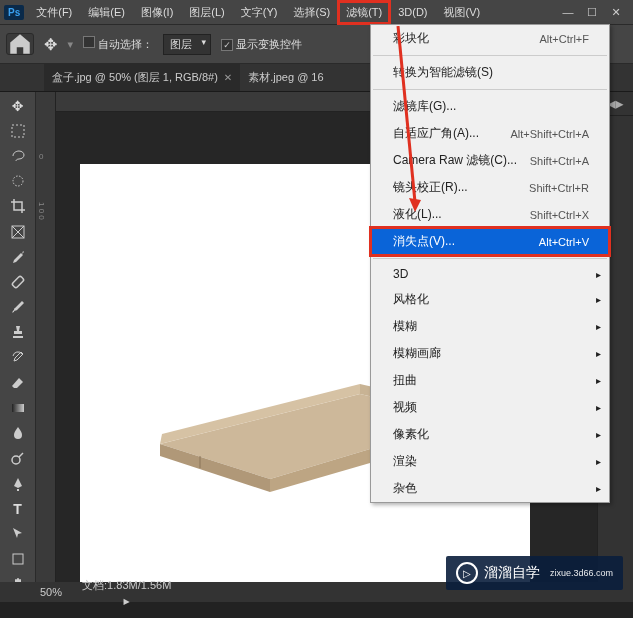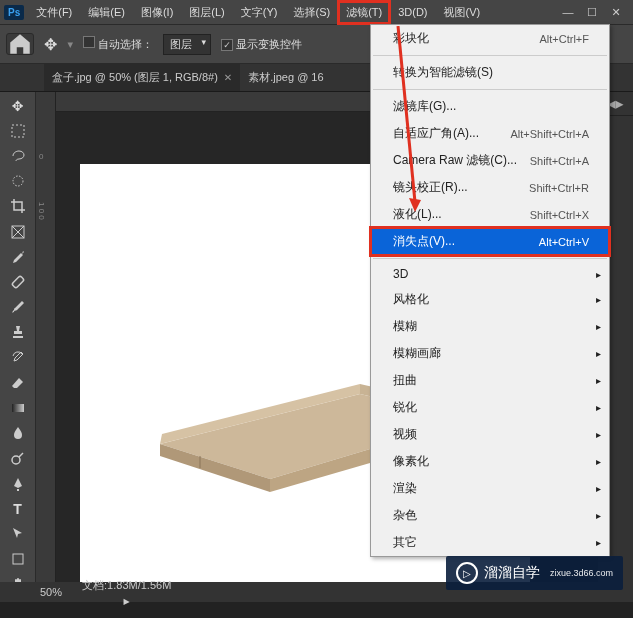--- a/index.html
+++ b/index.html
@@ -279,36 +279,30 @@
   <div class="dd-item dd-sub">
       <span>模糊</span>
     </div>
   <div class="dd-item dd-sub">
       <span>模糊画廊</span>
     </div>
   <div class="dd-item dd-sub">
       <span>扭曲</span>
     </div>
   <div class="dd-item dd-sub">
-      <span>锐化</span>
-    </div>
-  <div class="dd-item dd-sub">
       <span>视频</span>
     </div>
   <div class="dd-item dd-sub">
       <span>像素化</span>
     </div>
   <div class="dd-item dd-sub">
       <span>渲染</span>
     </div>
   <div class="dd-item dd-sub">
       <span>杂色</span>
-    </div>
-  <div class="dd-item dd-sub">
-      <span>其它</span>
     </div>
 </div>
 
 <svg class="arrow-line" width="30" height="190">
   <line x1="3" y1="0" x2="20" y2="176" stroke="#e03020" stroke-width="3"></line>
   <polygon points="20,186 14,172 26,174" fill="#e03020"></polygon>
 </svg>
 
 <div class="statusbar">
   <span class="status-zoom">50%</span>

